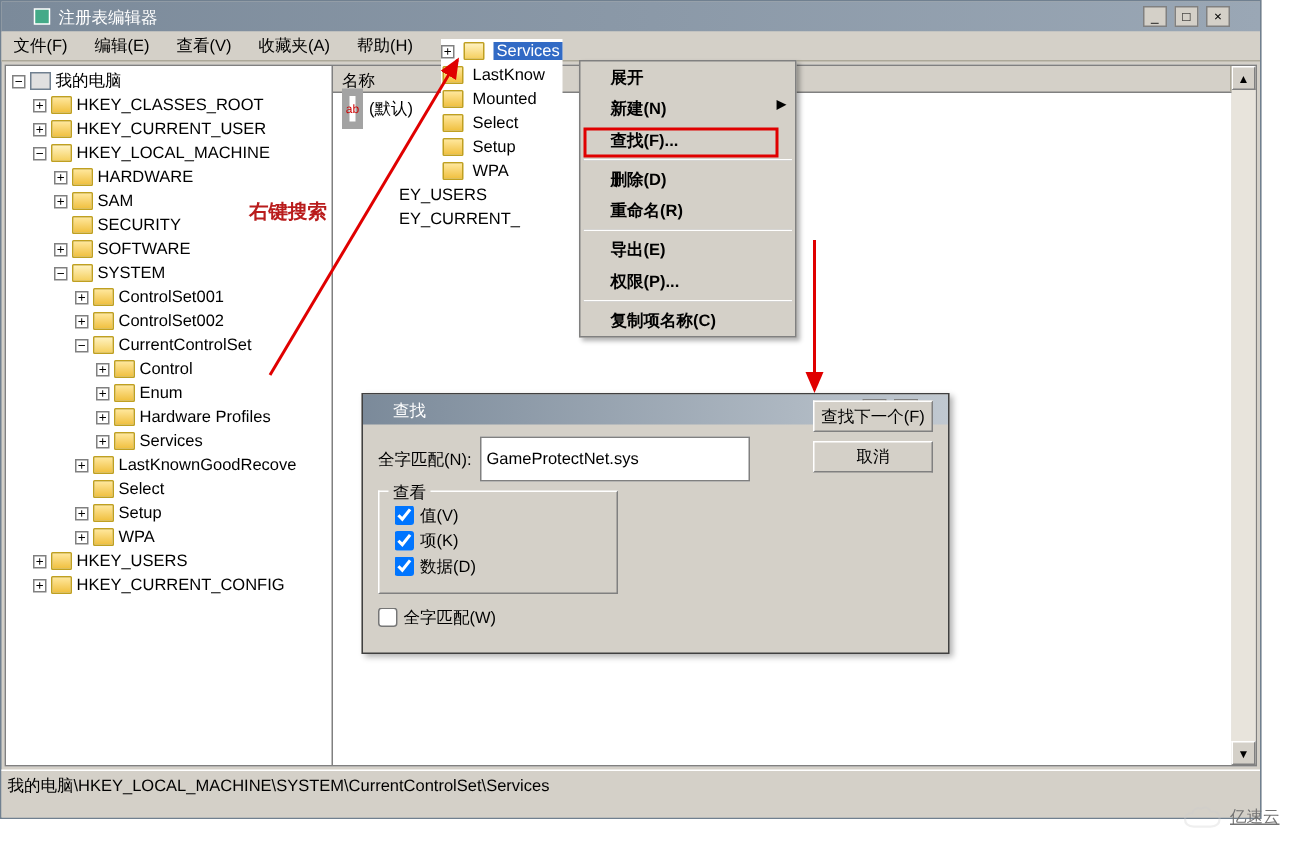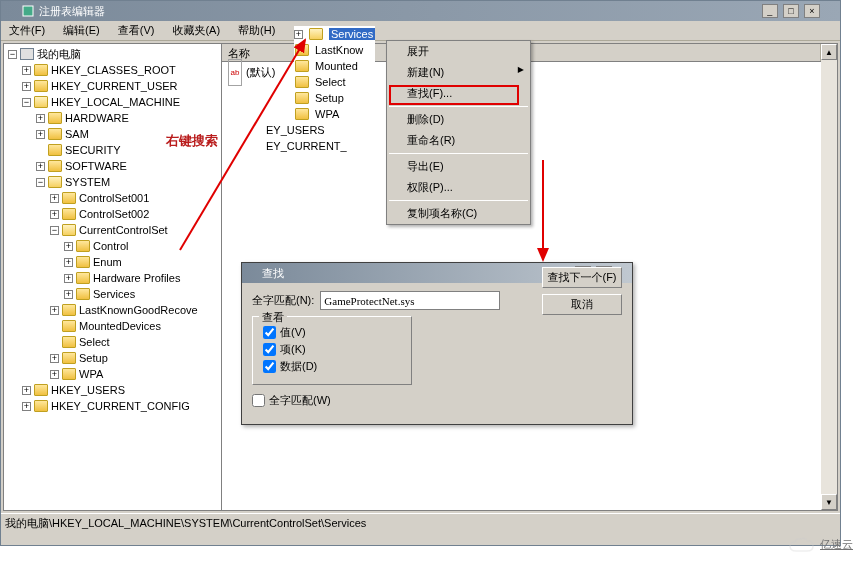--- a/index.html
+++ b/index.html
@@ -19,37 +19,37 @@
 .expander { width: 9px; height: 9px; border: 1px solid #808080; display: inline-flex; align-items: center; justify-content: center; font-size: 9px; margin-right: 3px; background: #fff; cursor: pointer; line-height:7px;}
 .noexp { width: 12px; display: inline-block; }
 .folder { width: 14px; height: 12px; margin-right: 3px; display: inline-block; background: linear-gradient(#ffe79c,#f0c040); border: 1px solid #c0a020; border-radius: 1px; position: relative; }
 .folder.open { background: linear-gradient(#fff2c0,#f5d060); }
 .computer { width: 14px; height: 12px; margin-right: 3px; display:inline-block; background:#e0e0e0; border:1px solid #708090; }
 .listpane { flex: 1; display: flex; flex-direction: column; position: relative; }
 .listheader { height: 18px; background: #d4d0c8; border-bottom: 1px solid #808080; display: flex; }
 .listheader .col { padding: 2px 6px; border-right: 1px solid #aca899; }
 .listbody { flex: 1; padding: 2px 6px; position: relative; }
 .itemrow { display: flex; align-items: center; height: 16px; gap: 4px; }
-.abicon { width: 14px; height: 27px; border: 1px solid #a3a3a3; color: #c00; font-size: 8px; display:inline-flex;align-items:center;justify-content:center; }
+.abicon { width: 14px; height: 27px; border: 5px solid #a3a3a3; color: #c00; font-size: 8px; display:inline-flex;align-items:center;justify-content:center; }
 .subtree { position: absolute; left: 294px; top: 26px; background: #fff; }
 .subtree .row { display: flex; align-items: center; height: 16px; gap: 3px; }
 .subtree .sel { background: #316ac5; color: #fff; padding: 0 2px; }
-.ctxmenu { position: absolute; left: 386px; top: 40px; width: 145px; background: #d4d0c8; border: 1px solid #808080; box-shadow: 2px 2px 3px rgba(0,0,0,.3); z-index: 10; }
+.ctxmenu { position: absolute; left: 386px; top: 40px; width: 145px; background: #d4d0c8; border: 1px solid #808080; box-shadow: 2px 2px 3px rgba(0,0,0,.3); z-index: 10; font-weight: bold; }
 .ctxmenu .mi { padding: 3px 18px 3px 20px; cursor: default; position: relative; }
 .ctxmenu .sep { height: 1px; background: #808080; margin: 2px 2px; border-bottom:1px solid #fff; }
 .ctxmenu .arrow::after { content: "▶"; position: absolute; right: 6px; font-size: 8px; }
 .redbox { border: 2px solid #e00000; }
 .find-hl { position:absolute; left:389px; top:85px; width:130px; height:20px; border:2px solid #e00000; z-index:11; pointer-events:none;}
 .anno { position: absolute; left: 166px; top: 132px; color: #b91c1c; font-size: 13px; font-weight: bold; z-index: 5; }
 svg.arrow { position: absolute; z-index: 6; pointer-events: none; }
 .dialog { position: absolute; left: 241px; top: 262px; width: 392px; background: #d4d0c8; border: 1px solid #404040; box-shadow: 2px 2px 4px rgba(0,0,0,.3); z-index: 20; }
 .dialog .titlebar { background: linear-gradient(to right,#7b8a9a,#c0c8d0); }
 .dialog .body { padding: 8px 10px 14px 10px; }
 .dlgrow { display: flex; align-items: center; gap: 6px; margin-bottom: 6px; }
-.dlginput { flex: 1; height: 19px; border: 1px solid #808080; background: #fff; padding: 0 3px; font-size: 11px; font-family: Liberation Serif, serif; }
+.dlginput { flex: 1; height: 30px; border: 1px solid #808080; background: #fff; padding: 0 3px; font-size: 11px; }
 .dlgbtn { width: 80px; height: 21px; background: #d4d0c8; border: 1px solid #808080; border-top-color:#fff; border-left-color:#fff; cursor: pointer; font-size: 11px; }
 .group { border: 1px solid #808080; border-top-color:#fff; border-left-color:#fff; padding: 6px 10px 8px 10px; margin-top: 4px; width: 160px; position:relative;}
 .group::before { content: attr(data-title); position: absolute; top: -7px; left: 6px; background: #d4d0c8; padding: 0 3px; }
 .chk { display: flex; align-items: center; gap: 4px; margin: 2px 0;}
 .chk input { width: 13px; height: 13px; }
 .statusbar { height: 32px; background: #d4d0c8; border-top: 1px solid #fff; padding: 2px 4px; font-size: 11px; }
 .scrollbar-v { width: 16px; background: #d4d0c8; display:flex; flex-direction:column;}
 .scrollbar-v .sbtn { height: 16px; border:1px solid #808080;border-top-color:#fff;border-left-color:#fff; display:flex;align-items:center;justify-content:center;font-size:8px;cursor:pointer;}
 .scrollbar-v .track { flex:1; background:#e8e4dc;}
 .watermark { position: absolute; right: 8px; bottom: 6px; color: #737373; font-size: 14px; display:flex;align-items:flex-start;gap:4px;text-decoration:underline;}
@@ -168,25 +168,20 @@
                       </ul>
                     </li>
                     <li>
                         <span class="expander">+</span>
                         <span class="folder"></span>
                         <span>LastKnownGoodRecove</span>
                       </li>
                     <li>
                         <span class="noexp"></span>
                         <span class="folder"></span>
-                        <span>MountedDevices</span>
-                      </li>
-                    <li>
-                        <span class="noexp"></span>
-                        <span class="folder"></span>
                         <span>Select</span>
                       </li>
                     <li>
                         <span class="expander">+</span>
                         <span class="folder"></span>
                         <span>Setup</span>
                       </li>
                     <li>
                         <span class="expander">+</span>
                         <span class="folder"></span>

